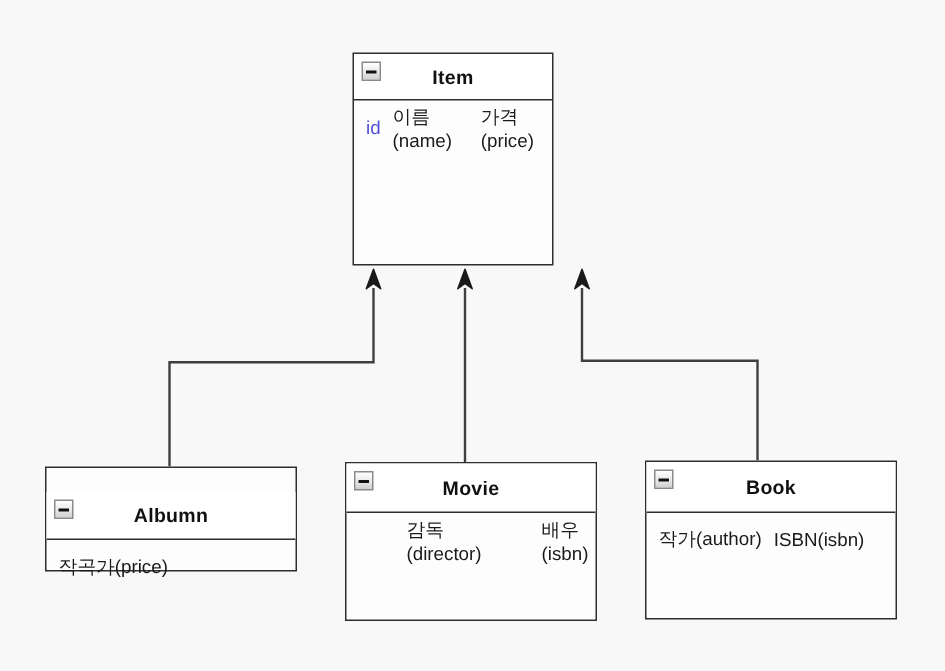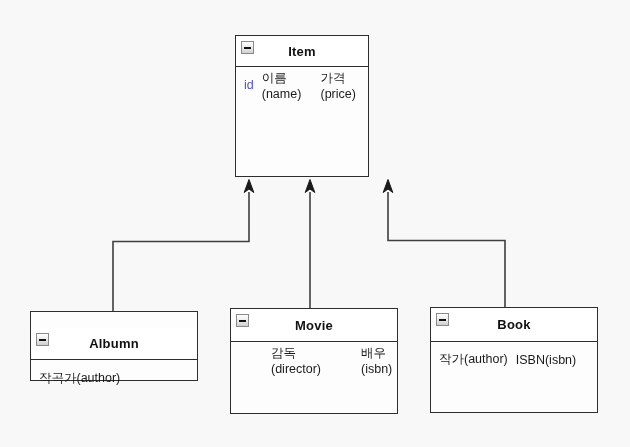--- a/index.html
+++ b/index.html
@@ -133,21 +133,21 @@
   </div>
 
   <div class="class-box" id="box-albumn">
     <div class="title-bar">
       <span class="collapse-btn">
         <span class="minus-bar"></span>
       </span>
       <span class="title-text">Albumn</span>
     </div>
     <div class="box-body">
-      <div class="field">작곡가(author)</div>
+      <div class="field">작곡가(price)</div>
     </div>
   </div>
 
   <div class="class-box" id="box-movie">
     <div class="title-bar">
       <span class="collapse-btn">
         <span class="minus-bar"></span>
       </span>
       <span class="title-text">Movie</span>
     </div>

